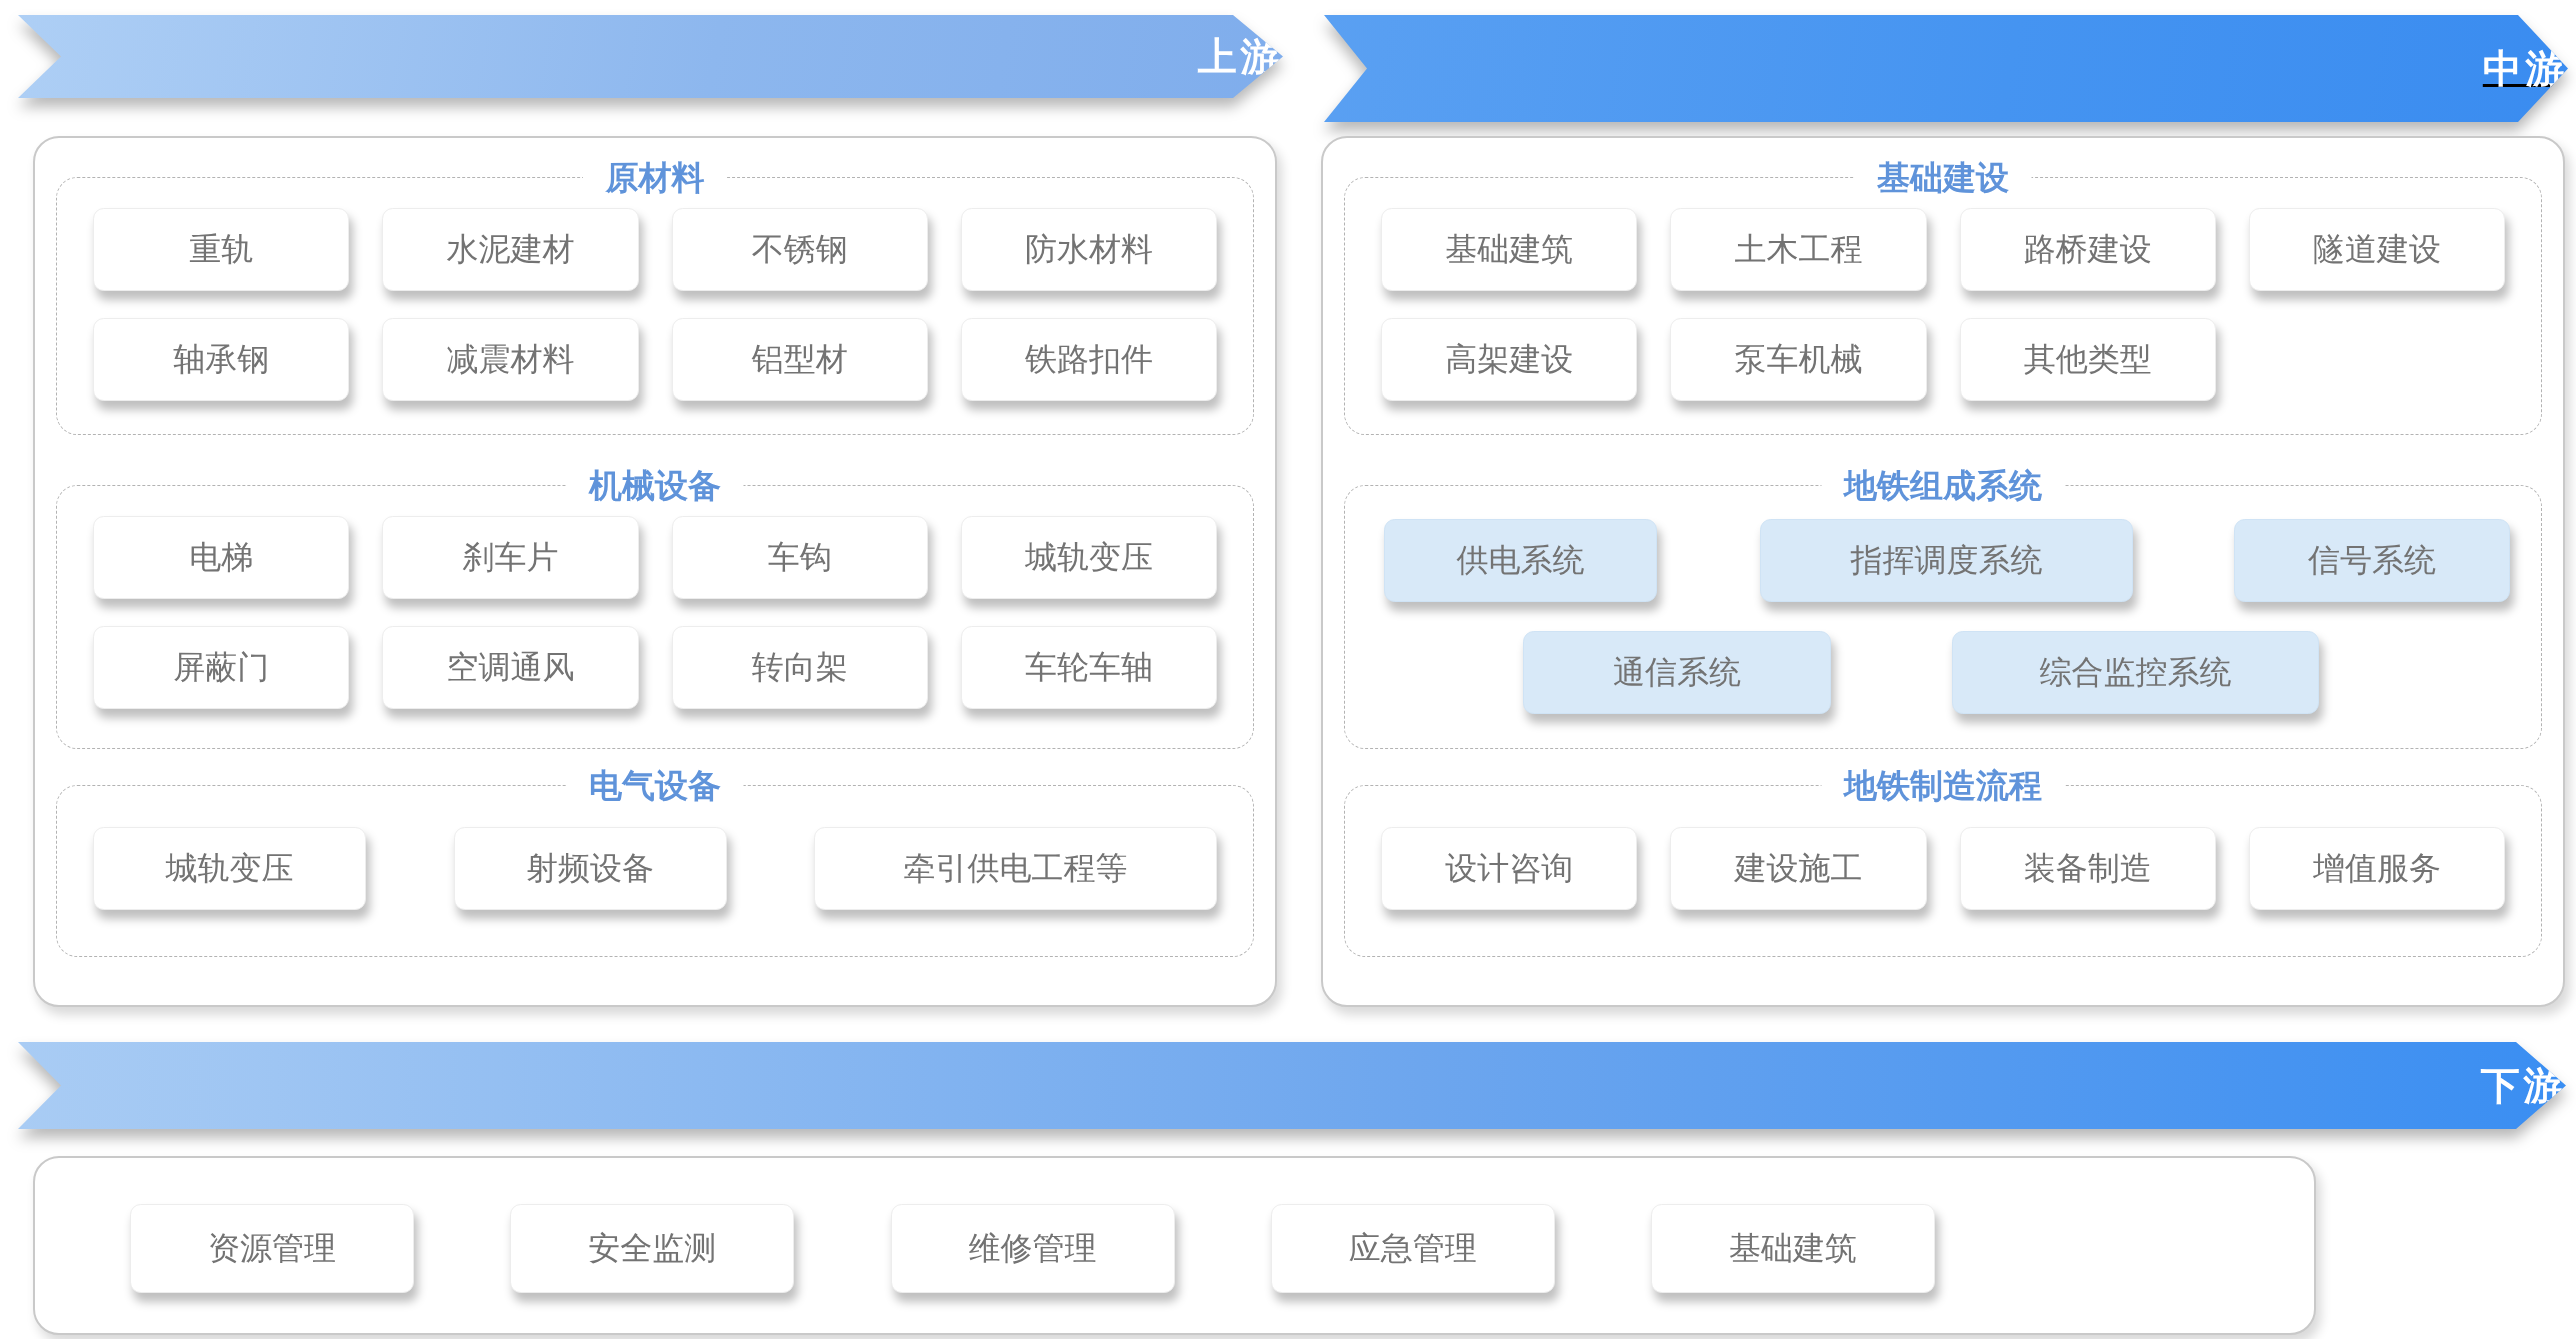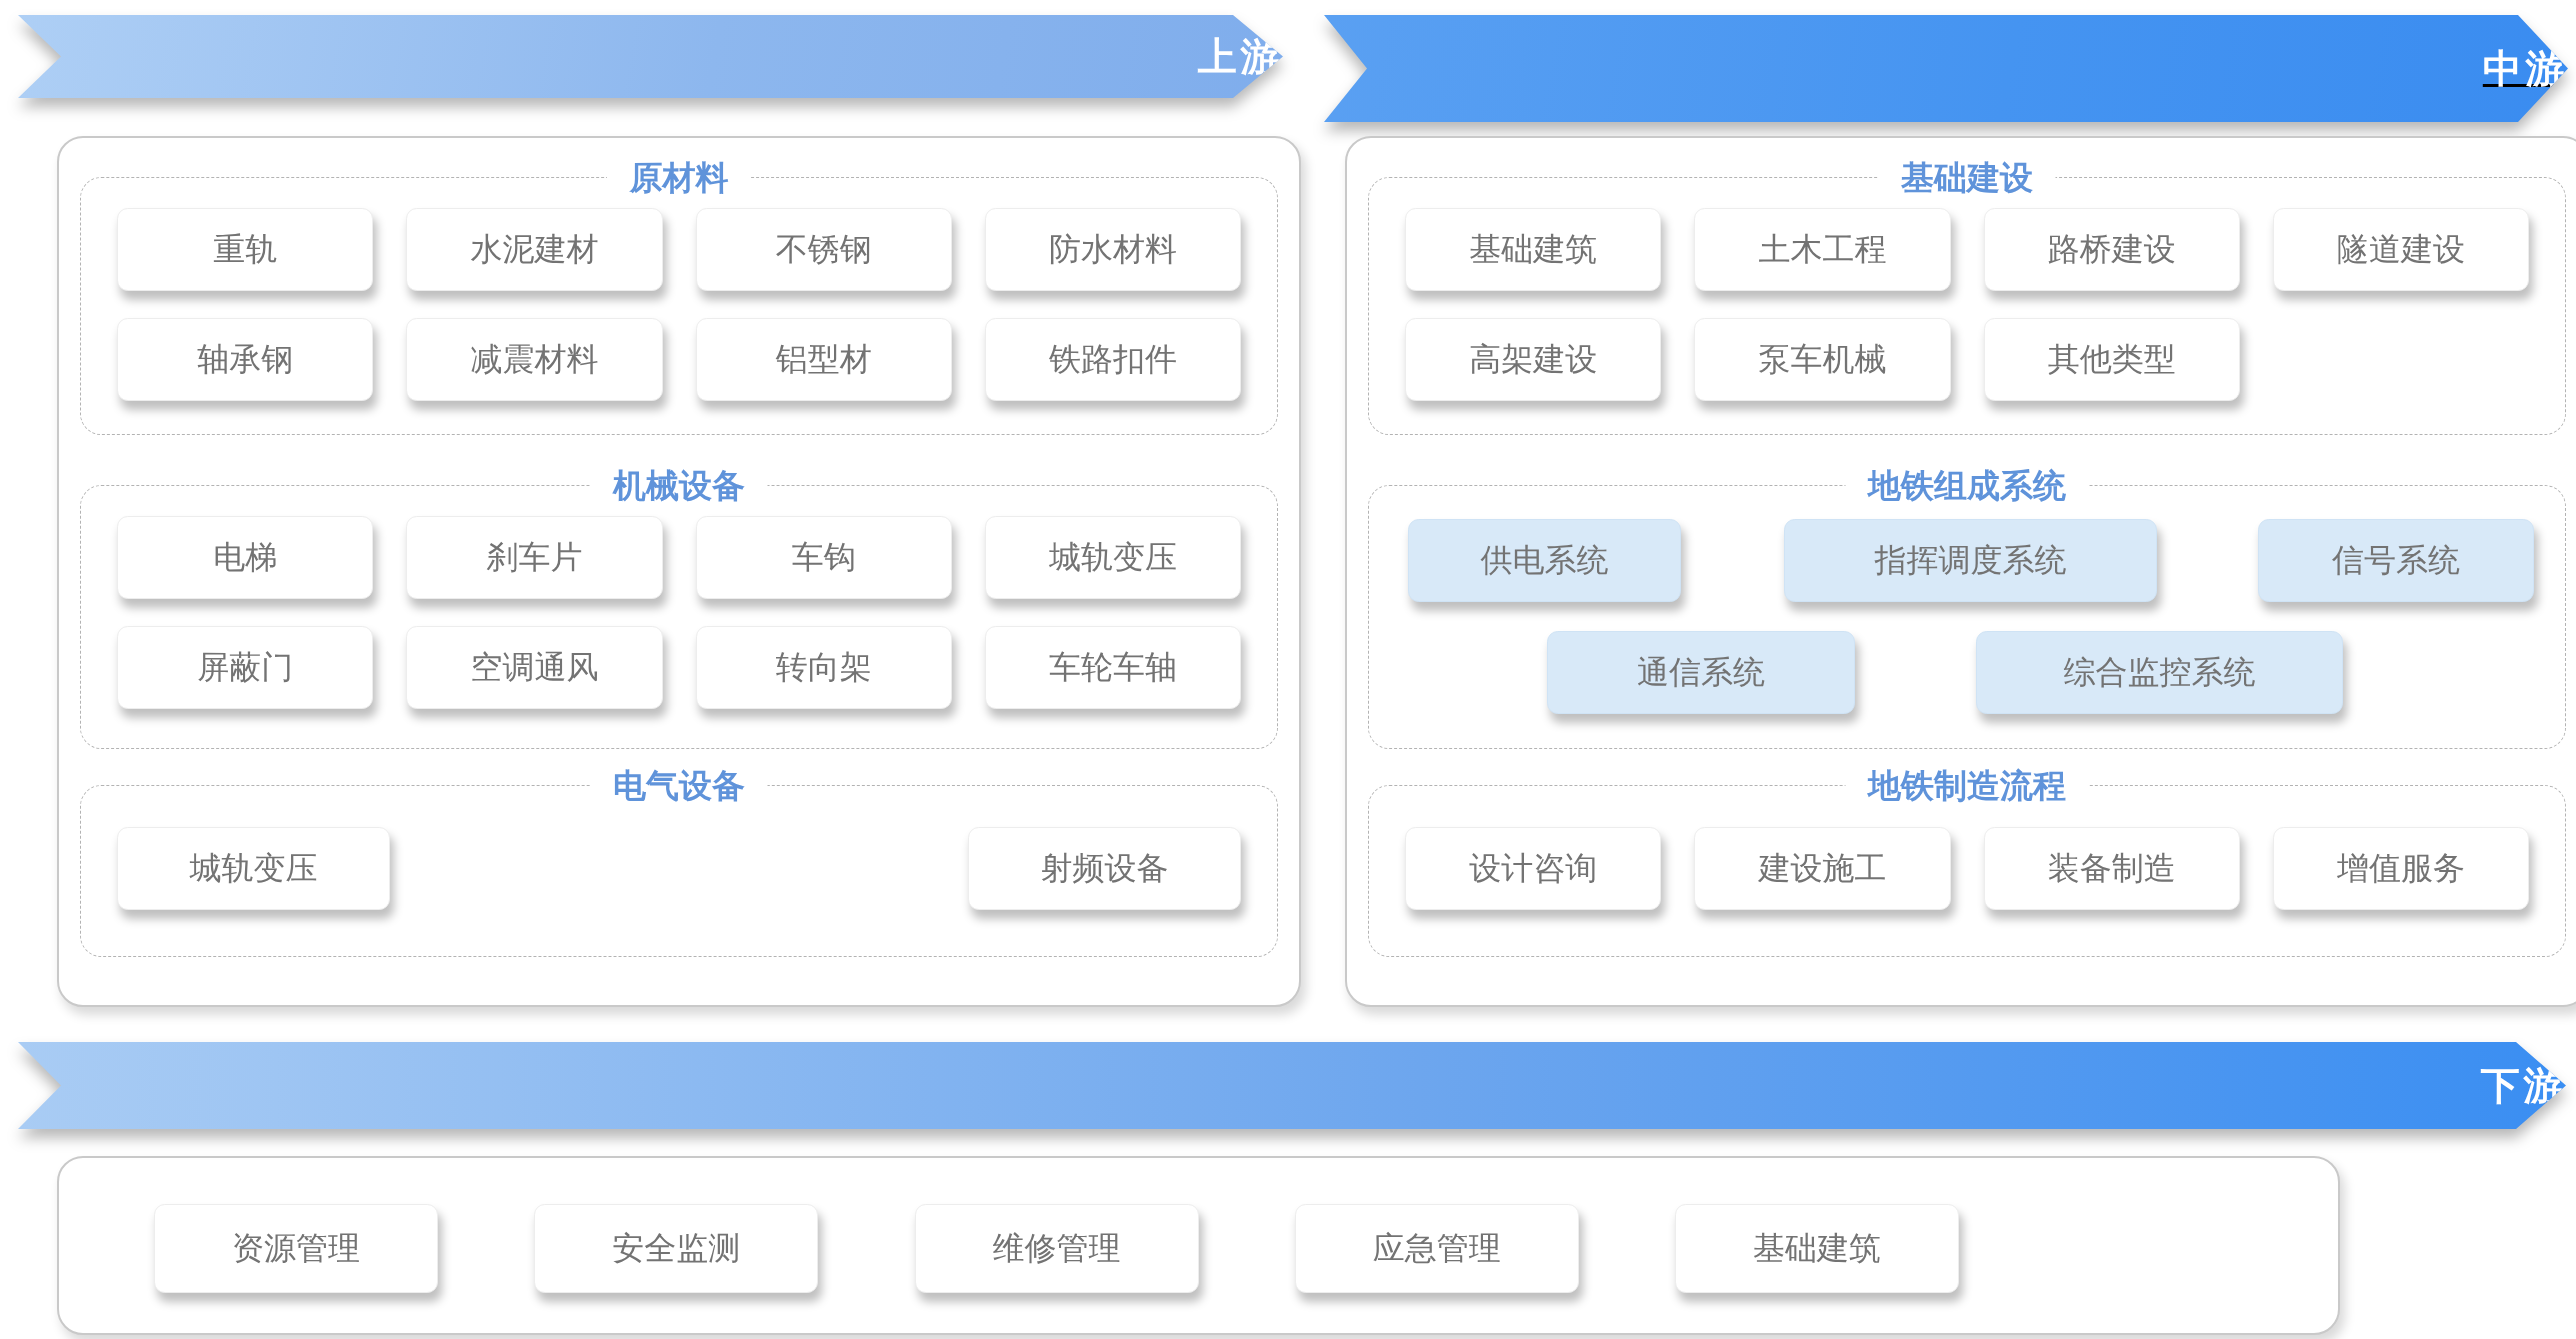--- a/index.html
+++ b/index.html
@@ -23,21 +23,20 @@
   .wrap-mid{left:1324px;top:15px;width:1244px;height:107px;text-decoration:underline;}
   .grad-mid{background:linear-gradient(100deg,#5aa0f2 0%,#4594f1 55%,#3a8cf0 100%);}
   .wrap-down{left:18px;top:1042px;width:2548px;height:87px;}
   .grad-down{background:linear-gradient(to right,#a9ccf4 0%,#6da6ee 55%,#3a8ef2 100%);}
   
   .panel{
     position:absolute;background:#ffffff;
     border:2.4px solid #c9c9c9;border-radius:26px;
     box-shadow:4.7px 7.1px 10.7px rgba(0,0,0,.15);
     box-sizing:border-box;
-    margin-left:24px;
   }
   .panel-left{left:33px;top:136px;width:1244px;height:871px;}
   .panel-right{left:1321px;top:136px;width:1244px;height:871px;}
   .panel-col{display:flex;flex-direction:column;padding:39px 21px 0;}
   .panel-bottom{left:33px;top:1156px;width:2283px;height:179px;text-align:right;}
   
   .sec{
     position:relative;
     border:1.8px dashed #b3b3b3;border-radius:21.3px;
     box-sizing:border-box;
@@ -119,20 +118,21 @@
         <div class="box">转向架</div>
         <div class="box">车轮车轴</div>
       </div>
     </div>
 
     <div class="sec sec-m2" style="height:172px;">
       <div class="sec-title">电气设备</div>
       <div class="row3">
         <div class="box w460">城轨变压</div>
         <div class="box w460">射频设备</div>
+        <div class="box w680">牵引供电工程等</div>
       </div>
     </div>
   </section>
 
   <section class="panel panel-right panel-col">
 
     <div class="sec" style="height:258px;">
       <div class="sec-title">基础建设</div>
       <div class="grid4">
         <div class="box">基础建筑</div>

